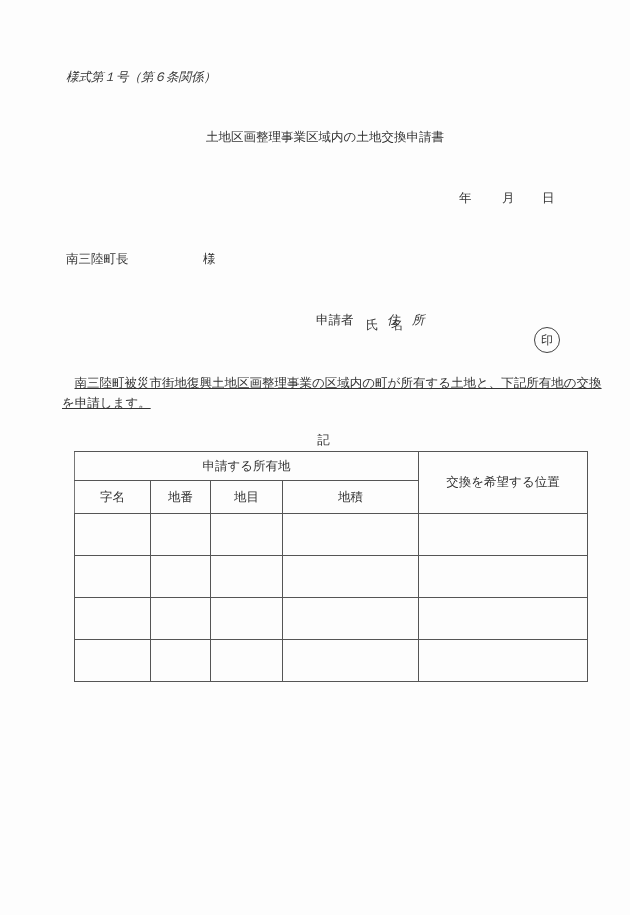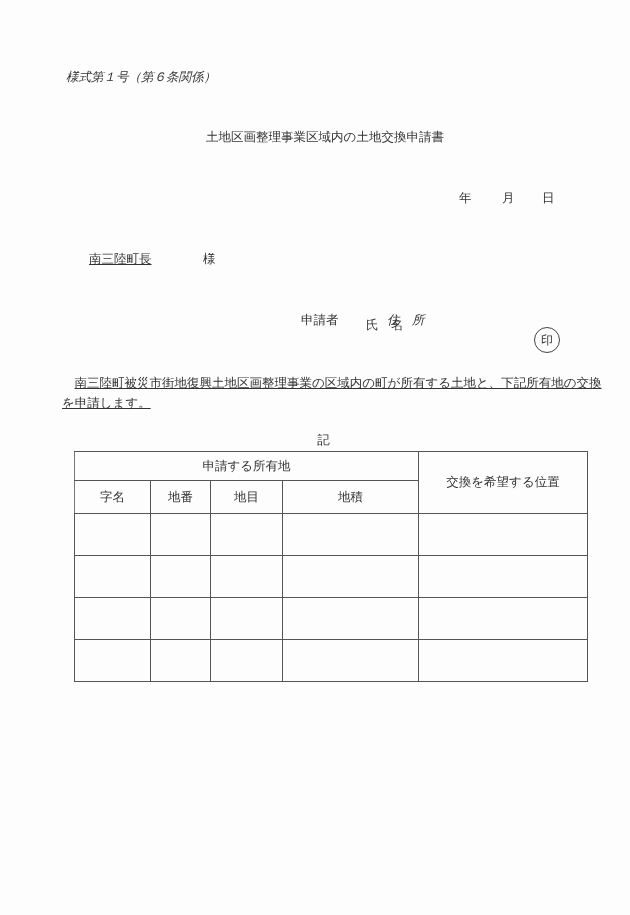--- a/index.html
+++ b/index.html
@@ -12,23 +12,23 @@
     font-size: 12.5px;
     overflow: hidden;
   }
   .abs { position: absolute; white-space: nowrap; }
   .form-no { left: 66px; top: 69px; font-style: italic; }
   .title { left: 0; width: 630px; text-align: center; top: 129px; padding-left: 20px; box-sizing: border-box; }
   .date { top: 190px; }
   .date-year { left: 459px; }
   .date-month { left: 502px; }
   .date-day { left: 542px; }
-  .addressee { left: 89px; top: 251px; text-decoration: underline; }
+  .addressee { left: 66px; top: 251px; }
   .sama { left: 203px; top: 251px; }
-  .applicant { left: 301px; top: 312px; }
+  .applicant { left: 316px; top: 312px; }
   .addr-label { left: 387px; top: 312px; font-style: italic; }
   .name-label { left: 366px; top: 317px; }
   .seal {
     left: 534px; top: 327px; width: 24px; height: 24px;
     border: 1.3px solid #444; border-radius: 50%;
     display: flex; align-items: center; justify-content: center;
     font-size: 12px;
   }
   .body-text {
     left: 62px; top: 373px; width: 540px;

